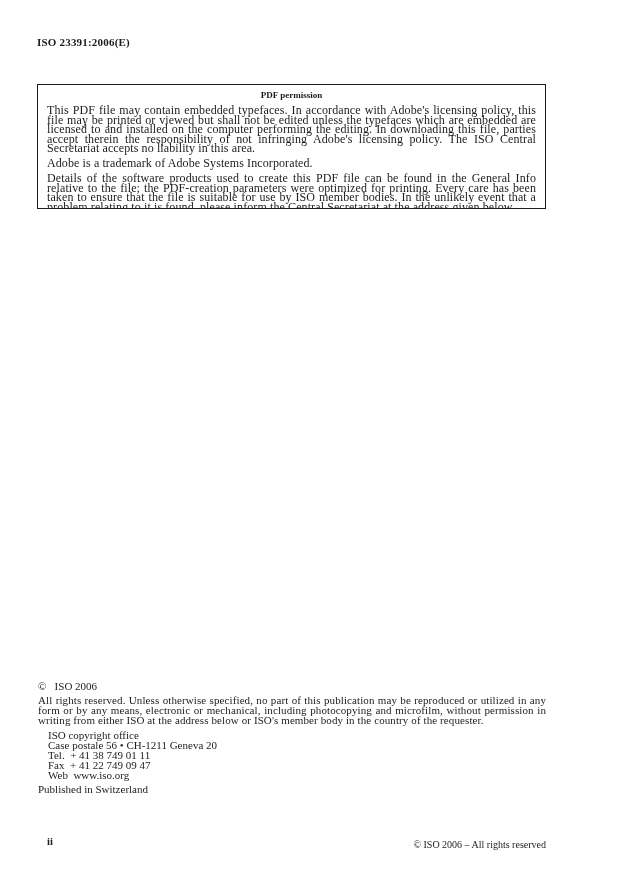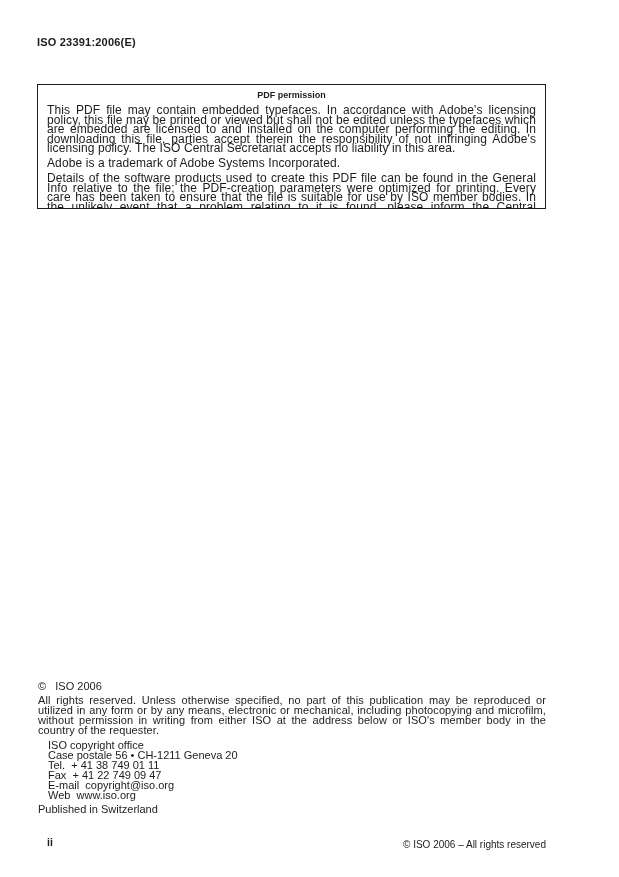--- a/index.html
+++ b/index.html
@@ -1,15 +1,15 @@
 <!DOCTYPE html>
 <html><head>
 <meta charset="utf-8">
 <style>
-  * { margin: 0; padding: 0; box-sizing: border-box; }
+  * { margin: 0; padding: 0; box-sizing: border-box; font-family: Liberation Serif, serif; }
   html, body { background: #ffffff; }
   body {
     font-family: "Liberation Sans", "DejaVu Sans", sans-serif;
     color: #1c1c1c;
     width: 619px;
     height: 877px;
   }
   .page {
     position: relative;
     width: 619px;
@@ -105,21 +105,20 @@
   </div>
 
   <div class="copyright-block">
     <div class="copyright-symbol-line">©   ISO 2006</div>
     <div class="copyright-notice">All rights reserved. Unless otherwise specified, no part of this publication may be reproduced or utilized in any form or by any means, electronic or mechanical, including photocopying and microfilm, without permission in writing from either ISO at the address below or ISO's member body in the country of the requester.</div>
     <div class="office-block">
       <div>ISO copyright office</div>
       <div>Case postale 56 • CH-1211 Geneva 20</div>
       <div>Tel.  + 41 38 749 01 11</div>
       <div>Fax  + 41 22 749 09 47</div>
-      <div>E-mail  copyright@iso.org</div>
       <div>Web  www.iso.org</div>
     </div>
     <div class="published-line">Published in Switzerland</div>
   </div>
 
   <div class="footer-page-number">ii</div>
 
   <div class="footer-copyright">© ISO 2006 – All rights reserved</div>
 
 </div>

